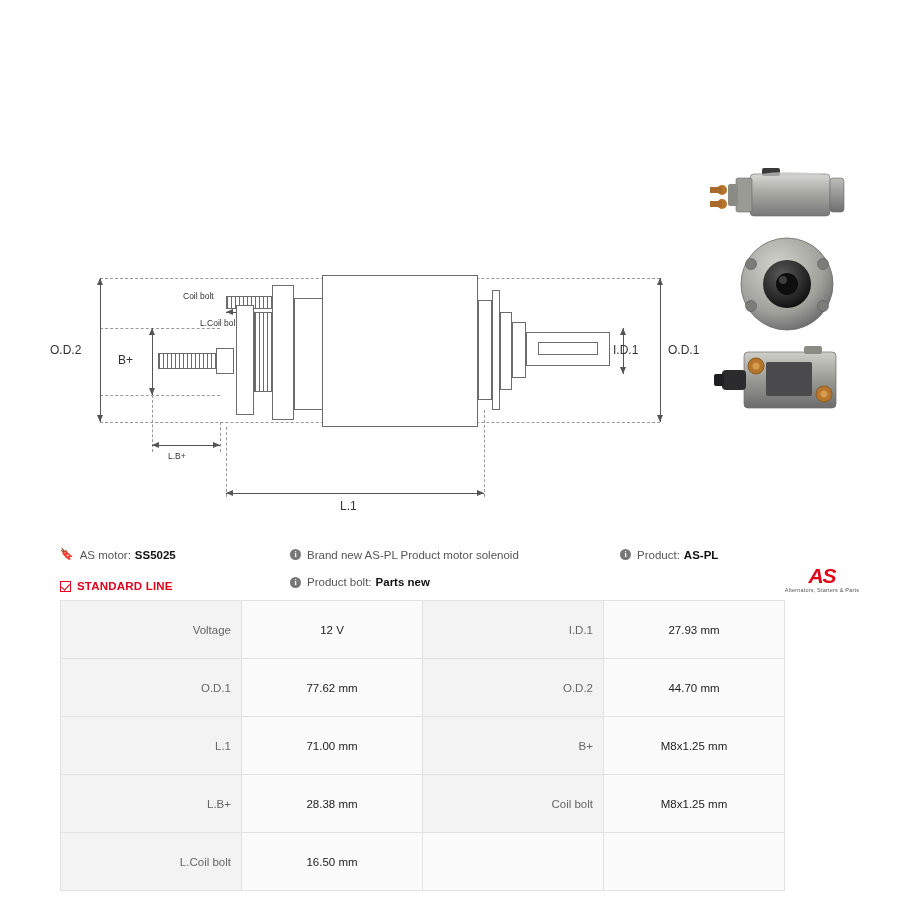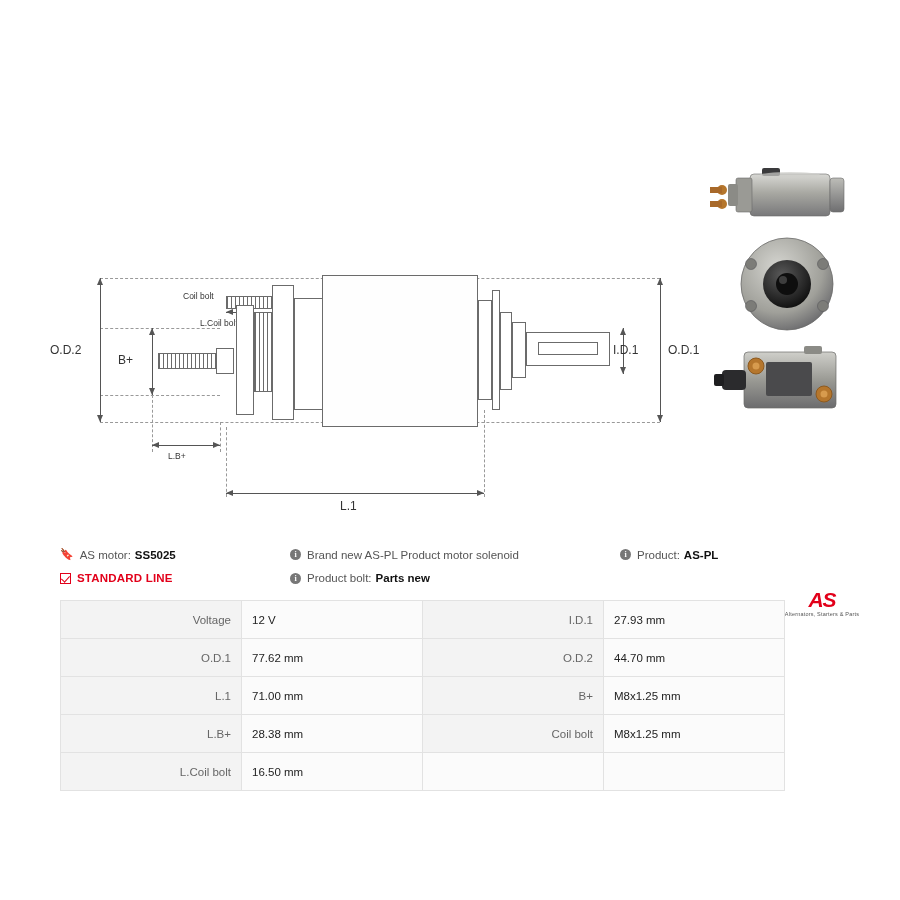--- a/index.html
+++ b/index.html
@@ -119,20 +119,21 @@
   .info-label { color: #555; }
   .info-value { color: #111; font-weight: bold; margin-left: 4px; }
 
   .standard-line {
     color: #e2001a;
     font-weight: bold;
     font-size: 11.5px;
     letter-spacing: 0.2px;
     display: flex;
     align-items: center;
+    margin-top: 8px;
   }
   .chk {
     display: inline-block;
     width: 11px; height: 11px;
     border: 1.5px solid #e2001a;
     margin-right: 6px;
     position: relative;
     box-sizing: border-box;
   }
   .chk:after {
@@ -159,21 +160,20 @@
     font-family: "Liberation Serif", serif;
   }
 
   
   .brand {
     position: absolute;
     right: 18px;
     top: 566px;
     width: 120px;
     text-align: center;
-    margin-top: 24px;
   }
   .brand-as {
     color: #e2001a;
     font-weight: bold;
     font-size: 21px;
     letter-spacing: -1px;
     line-height: 20px;
     font-style: italic;
   }
   .brand-sub {
@@ -189,32 +189,32 @@
     left: 60px;
     top: 600px;
     width: 640px;
     border-collapse: collapse;
     font-size: 11.5px;
     table-layout: fixed;
   }
   .specs td {
     border: 1px solid #e2e2e2;
     height: 25px;
-    padding: 6px 10px;
+    padding: 16px 10px;
   }
   .specs td.k {
     background: #f3f3f3;
     color: #666;
     text-align: right;
     width: 160px;
   }
   .specs td.v {
     background: #fbfbfb;
     color: #222;
-    text-align: left;
+    text-align: center;
     width: 160px;
   }
   .specs td.empty { background: #fbfbfb; }
 </style>
 </head>
 <body>
 
 <div class="page">
 
   <div class="drawing">

